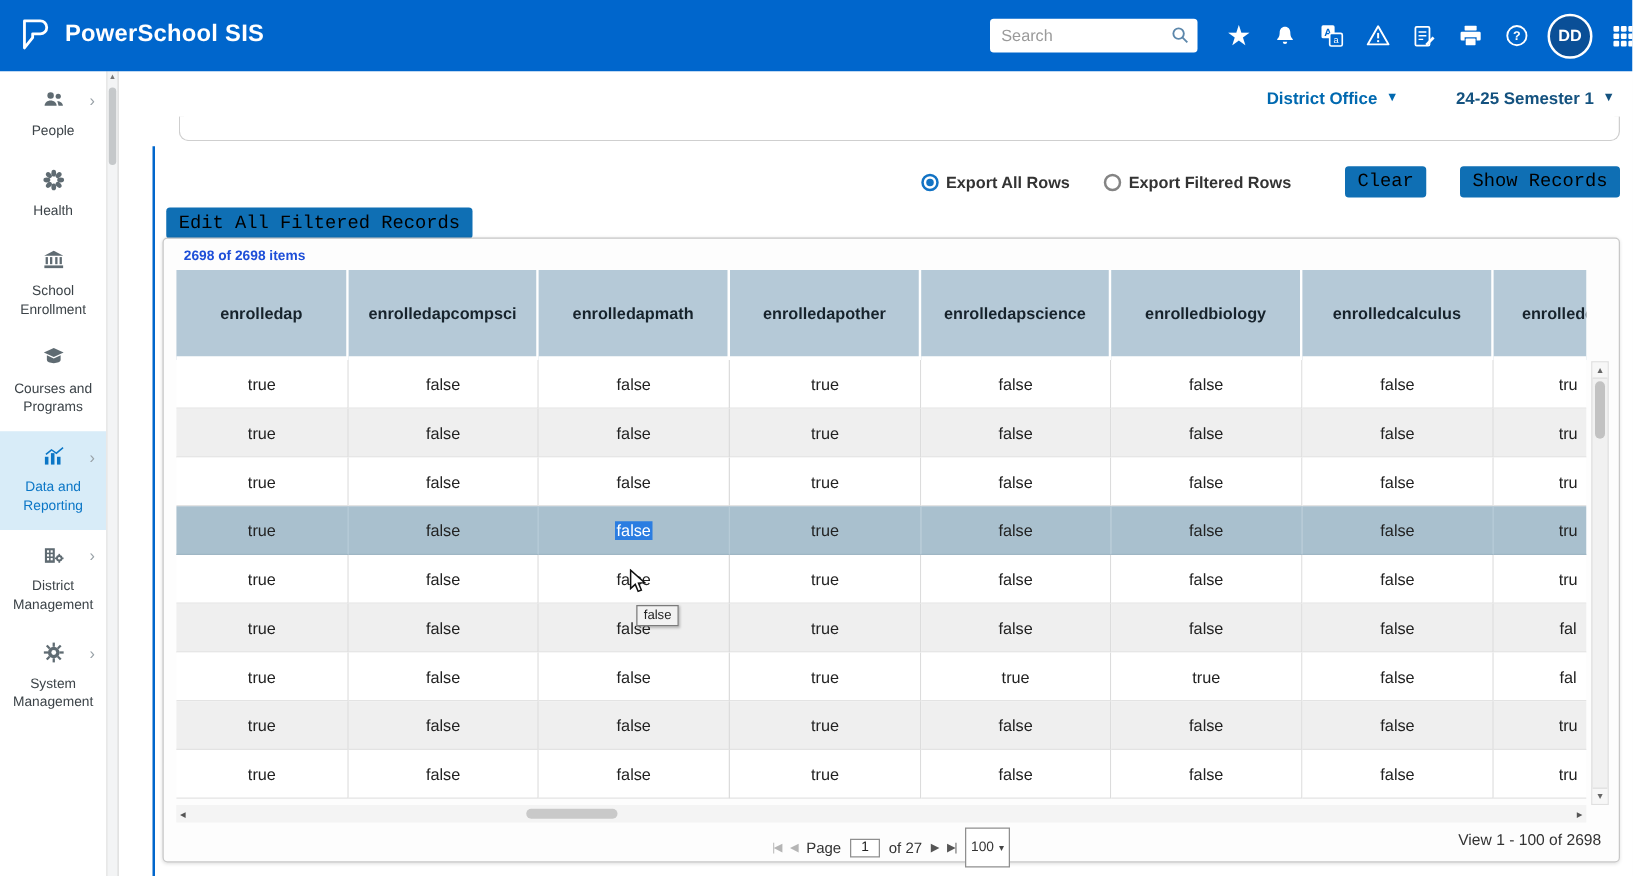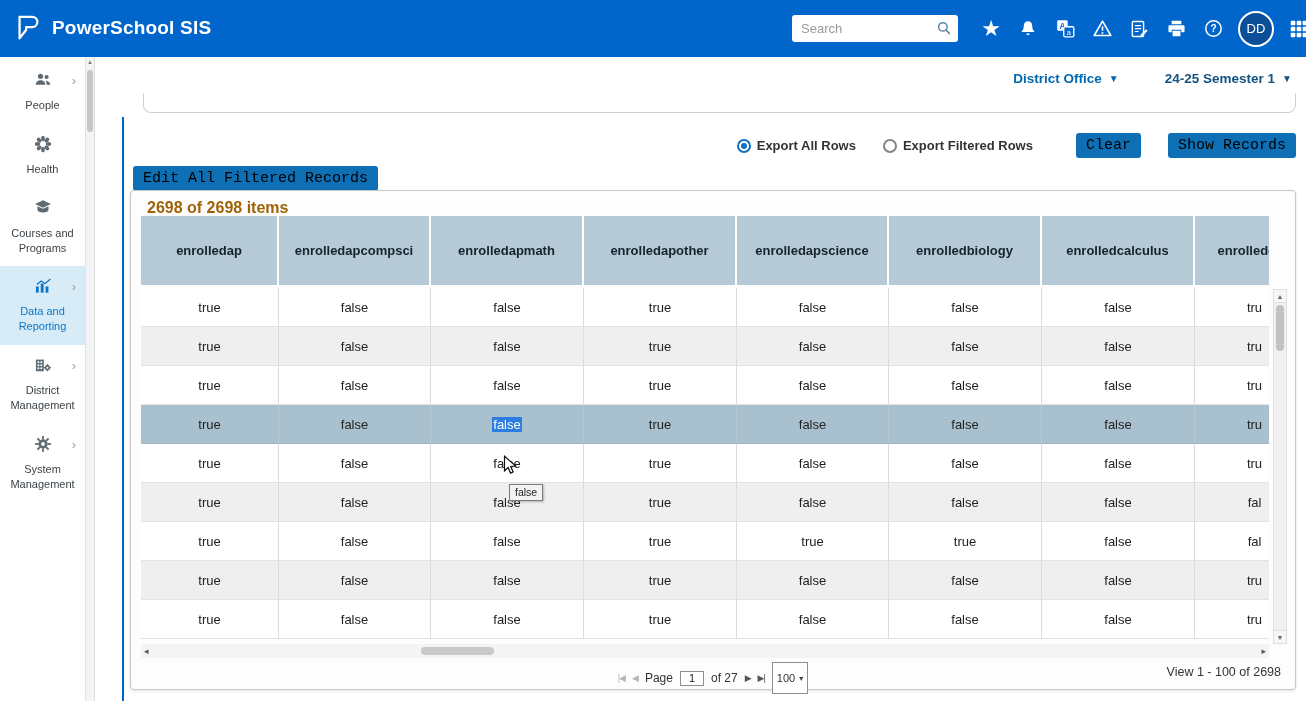--- a/index.html
+++ b/index.html
@@ -18,21 +18,21 @@
   .searchbox { position:relative; width:166px; height:27px; background:#fff;
                border-radius:3px; margin-right:8px; }
   .search-input { width:100%; height:100%; border:none; outline:none; background:transparent;
                   padding:0 28px 0 9px; font-size:13px; color:#333; font-family:inherit; }
   .search-input::placeholder { color:#9a9a9a; }
   .search-ico { position:absolute; right:5px; top:4px; cursor:pointer; }
   .tb-ico { display:inline-flex; align-items:center; justify-content:center;
             width:24px; height:24px; cursor:pointer; }
   .tb-ico.star { color:#fff; font-size:22px; line-height:1; }
   .avatar { width:36px; height:36px; border-radius:50%; background:#0a4f97;
-            border:2px solid #fff; color:#fff; font-weight:normal; font-size:13px;
+            border:2px solid #fff; color:#fff; font-weight:bold; font-size:13px;
             display:flex; align-items:center; justify-content:center; cursor:pointer; }
 
   
   .sidebar { position:absolute; left:0; top:57px; width:85px; height:644px; background:#fff;
              z-index:5; display:flex; flex-direction:column; padding-top:3px; }
   .sb-item { position:relative; display:flex; flex-direction:column; align-items:center;
              padding:10px 3px 11px; cursor:pointer; }
   .sb-ico { color:#5f6b72; height:22px; display:block; }
   .sb-label { margin-top:6px; font-size:11px; color:#3c4348; text-align:center; line-height:1.35; }
   .sb-item.active { background:var(--sidebar-active-bg,#d8ecf8); }
@@ -65,21 +65,21 @@
            background:#fff; position:relative; flex:none; }
   .radio.on { border-color:#1273c4; }
   .radio.on::after { content:""; position:absolute; inset:2px; border-radius:50%; background:#1273c4; }
   .btn { background:var(--button,#0f6fb4); color:#000000; border:none; border-radius:3px;
          font-size:15px; padding:4px 10px; font-family:Liberation Mono, monospace; cursor:pointer; white-space:nowrap; }
   .btn.clear-gap { margin-left:16px; }
   .edit-btn { position:absolute; left:38px; top:109px; }
 
   .panel { position:absolute; left:35px; top:133px; width:1166px; height:500px; background:#fdfdfd;
            border:1px solid #c8c8c8; border-radius:4px; box-shadow:0 1px 3px rgba(0,0,0,.12); }
-  .items-label { position:absolute; left:16px; top:8px; font-size:16px; font-weight:bold; color:#a16207; }
+  .items-label { position:absolute; left:16px; top:8px; font-size:11px; font-weight:bold; color:#1d4ed8; }
   .table-wrap { position:absolute; left:10px; top:25px; width:1128px; height:427px; overflow:hidden; }
   table.grid { border-collapse:separate; border-spacing:0; table-layout:fixed; width:1174px; }
   table.grid th { height:72px; background:var(--table-header-bg,#b5c9d7); border-right:2px solid #fff;
                   border-bottom:3px solid #fff; font-size:13px; font-weight:bold; color:#17232c;
                   text-align:center; padding:0 4px; overflow:hidden; white-space:nowrap; cursor:pointer;margin-top:16px; }
   table.grid td { height:39px; border-right:1px solid #dcdcdc; border-bottom:1px solid #e3e3e3;
                   background:#fff; font-size:13px; color:#222; text-align:center; overflow:hidden;
                   white-space:nowrap; cursor:default; }
   tr.even td { background:#efefef; }
   tr.hl td { background:var(--row-highlight,#a9c0ce); border-right-color:#b7cbd7;
@@ -213,20 +213,31 @@
             <g transform="rotate(45 12 12)">
               <ellipse cx="12" cy="5.4" rx="2.3" ry="3.3"></ellipse>
               <ellipse cx="12" cy="18.6" rx="2.3" ry="3.3"></ellipse>
               <ellipse cx="5.4" cy="12" rx="3.3" ry="2.3"></ellipse>
               <ellipse cx="18.6" cy="12" rx="3.3" ry="2.3"></ellipse>
             </g>
             <circle cx="12" cy="12" r="2.4" fill="#fff"></circle>
           </g>
         </svg></span>
       <span class="sb-label">Health</span>
+    </div>
+    <div class="sb-item">
+      <span class="sb-ico"><svg viewBox="0 0 24 24" width="20" height="20" fill="currentColor">
+          <path d="M12 3 2.8 8h18.4z"></path>
+          <rect x="4.2" y="9.2" width="2.2" height="6.8"></rect>
+          <rect x="8.4" y="9.2" width="2.2" height="6.8"></rect>
+          <rect x="13.4" y="9.2" width="2.2" height="6.8"></rect>
+          <rect x="17.6" y="9.2" width="2.2" height="6.8"></rect>
+          <rect x="3" y="17.2" width="18" height="2.6"></rect>
+        </svg></span>
+      <span class="sb-label">School Enrollment</span>
     </div>
     <div class="sb-item">
       <span class="sb-ico"><svg viewBox="0 0 24 24" width="20" height="20" fill="currentColor">
           <path d="M12 2.8 2.5 7.2 12 11.6l9.5-4.4z"></path>
           <path d="M5.4 9.8v4.6c0 1.6 3 3 6.6 3s6.6-1.4 6.6-3V9.8L12 12.9z"></path>
         </svg></span>
       <span class="sb-label">Courses and Programs</span>
     </div>
     <div class="sb-item active">
       <span class="sb-ico"><svg viewBox="0 0 24 24" width="20" height="20" fill="currentColor">

